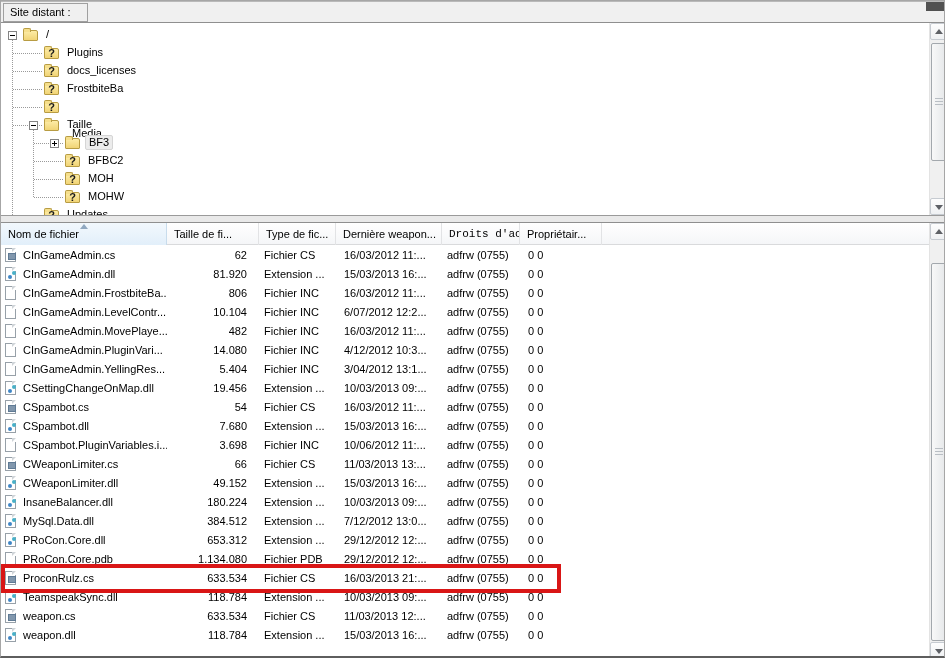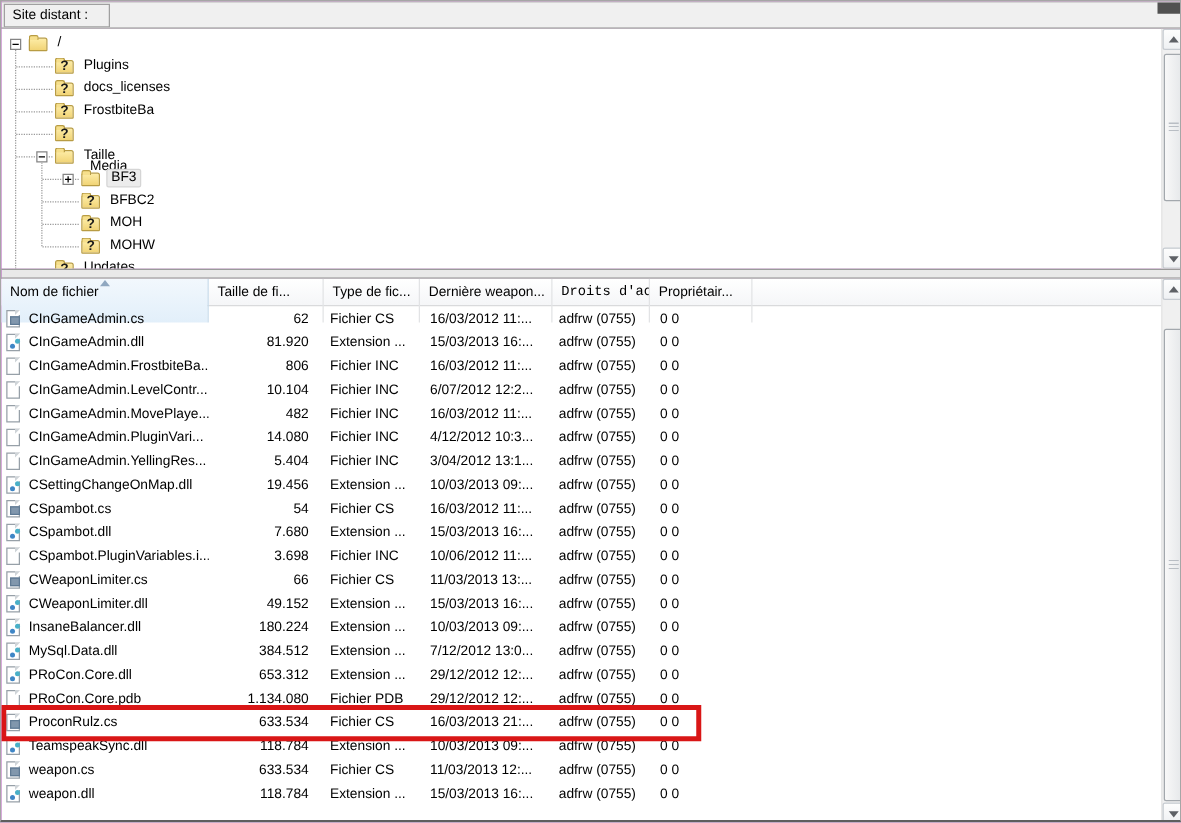--- a/index.html
+++ b/index.html
@@ -1,18 +1,18 @@
 <!DOCTYPE html>
 <html><head>
 <meta charset="utf-8">
 <style>
   * { margin:0; padding:0; box-sizing:border-box; }
   html,body { background:#fff; }
   body { font-family:"Liberation Sans","DejaVu Sans",sans-serif; font-size:11px; color:#000; }
-  .app { position:relative; width:945px; height:658px; background:#a21caf; overflow:hidden;
+  .app { position:relative; width:945px; height:658px; background:#fca5a5; overflow:hidden;
          border:1px solid #a6a6a6; border-bottom:2px solid #5e5e5e; }
 
   
   .topbar { position:absolute; left:0; top:0; width:945px; height:22px; background:#f0f0f0;
             border-top:1px solid #b9b9b9; border-bottom:1px solid #8f8f8f; }
   .site-label { position:absolute; left:2px; top:1px; width:85px; height:19px; background:#f0f0f0;
                 border:1px solid #a0a0a0; line-height:17px; padding-left:6px; }
   .path-field { position:absolute; left:88px; top:0; width:857px; height:21px; background:#fff;
                 border:none; outline:none; font:11px "Liberation Sans",sans-serif; padding-left:6px; color:#000; }
   .corner-dark { position:absolute; right:0; top:0; width:20px; height:9px; background:#515151; }
@@ -36,21 +36,21 @@
                font-size:11px; color:#1b1b1b; }
 
   
   .splitter { position:absolute; left:0; top:214px; width:945px; height:8px; background:#e9e9e9;
               border-top:1px solid #9a9a9a; border-bottom:1px solid #8f8f8f; }
 
   
   .list-pane { position:absolute; left:0; top:222px; width:945px; height:436px; background:#fff; overflow:hidden; }
   .lheader { position:absolute; left:0; top:0; width:945px; height:22px;
              background:linear-gradient(#ffffff,#f5f6f8); border-bottom:1px solid #d9dadc; }
-  .hcell { position:absolute; top:0; height:35px; line-height:22px; padding-left:7px; white-space:nowrap;
+  .hcell { position:absolute; top:0; height:22px; line-height:22px; padding-left:7px; white-space:nowrap;
            overflow:hidden; border-right:1px solid #e2e3e5; }
   .hcell.sorted { background:linear-gradient(#f2f8fd,#e2effa); border-right:1px solid #c8dcec; }
   .sort-arrow { position:absolute; top:1px; width:0; height:0;
                 border-left:4px solid transparent; border-right:4px solid transparent;
                 border-bottom:5px solid #90a8c0; }
   .row { position:absolute; left:0; height:19px; width:928px; white-space:nowrap; }
   .cell { display:inline-block; vertical-align:top; height:19px; line-height:19px; overflow:hidden; white-space:nowrap; }
   .c-name { padding-left:22px; position:relative; }
   .c-size { text-align:right; padding-right:12px; }
   .c-type { padding-left:5px; }

